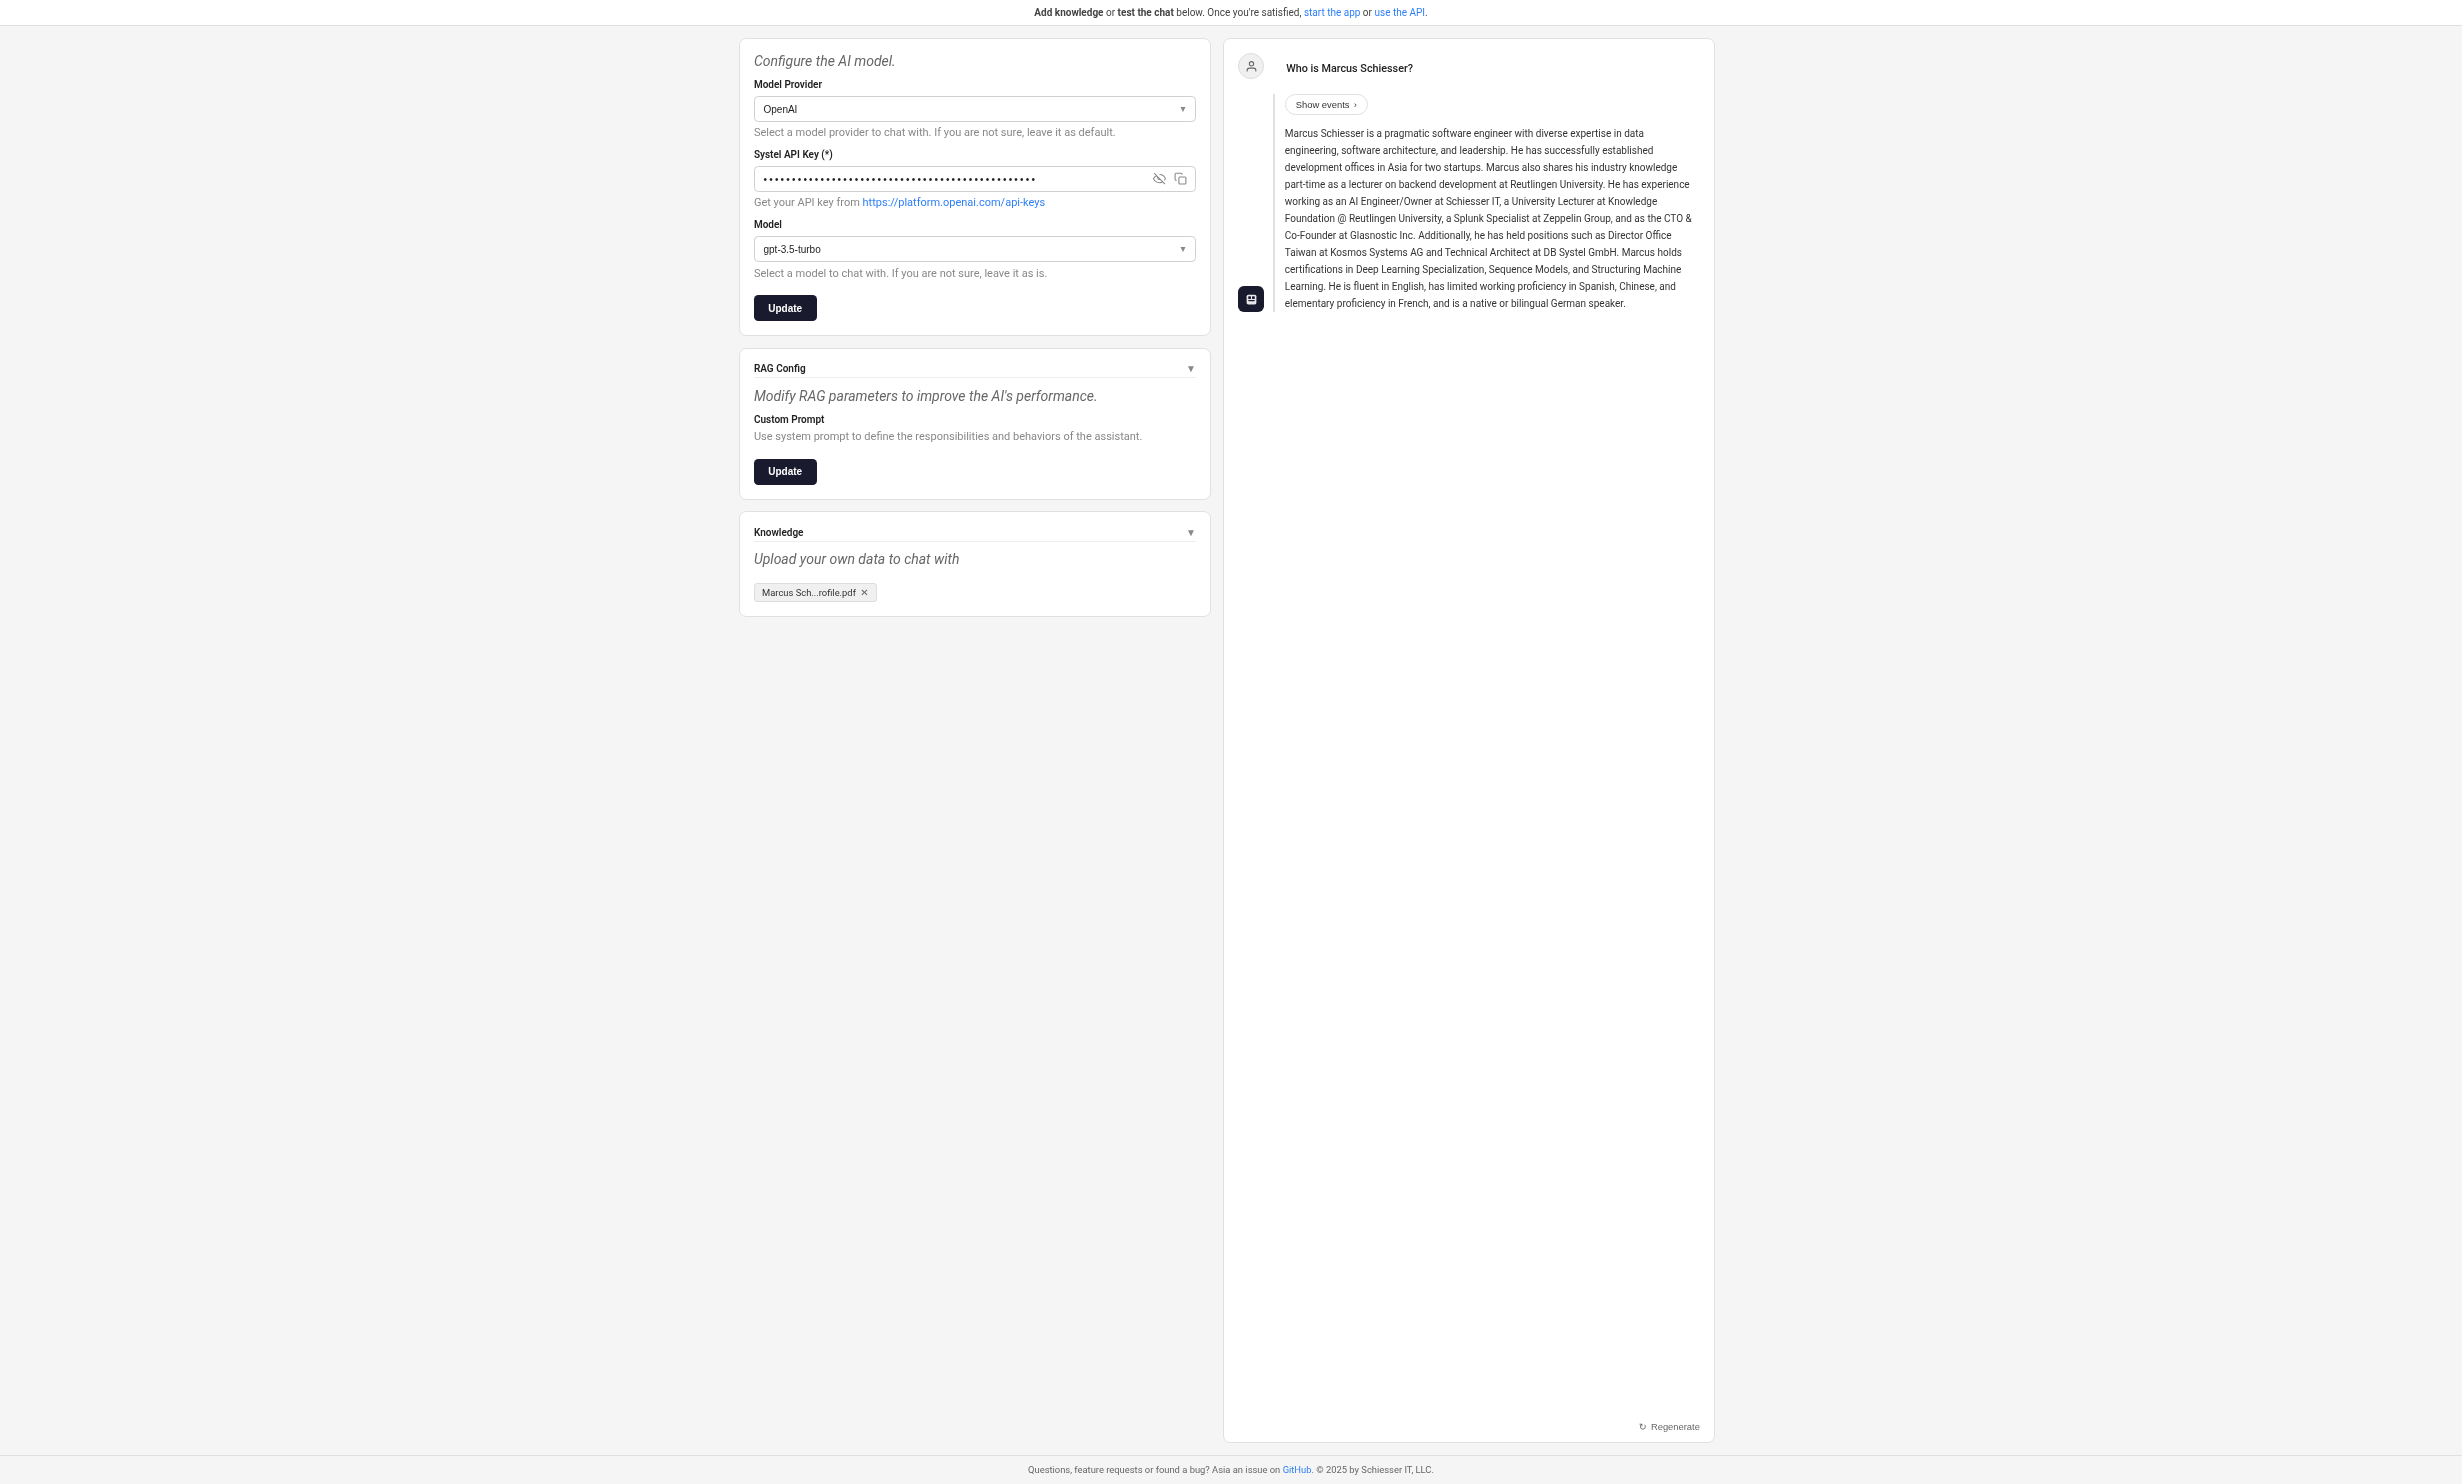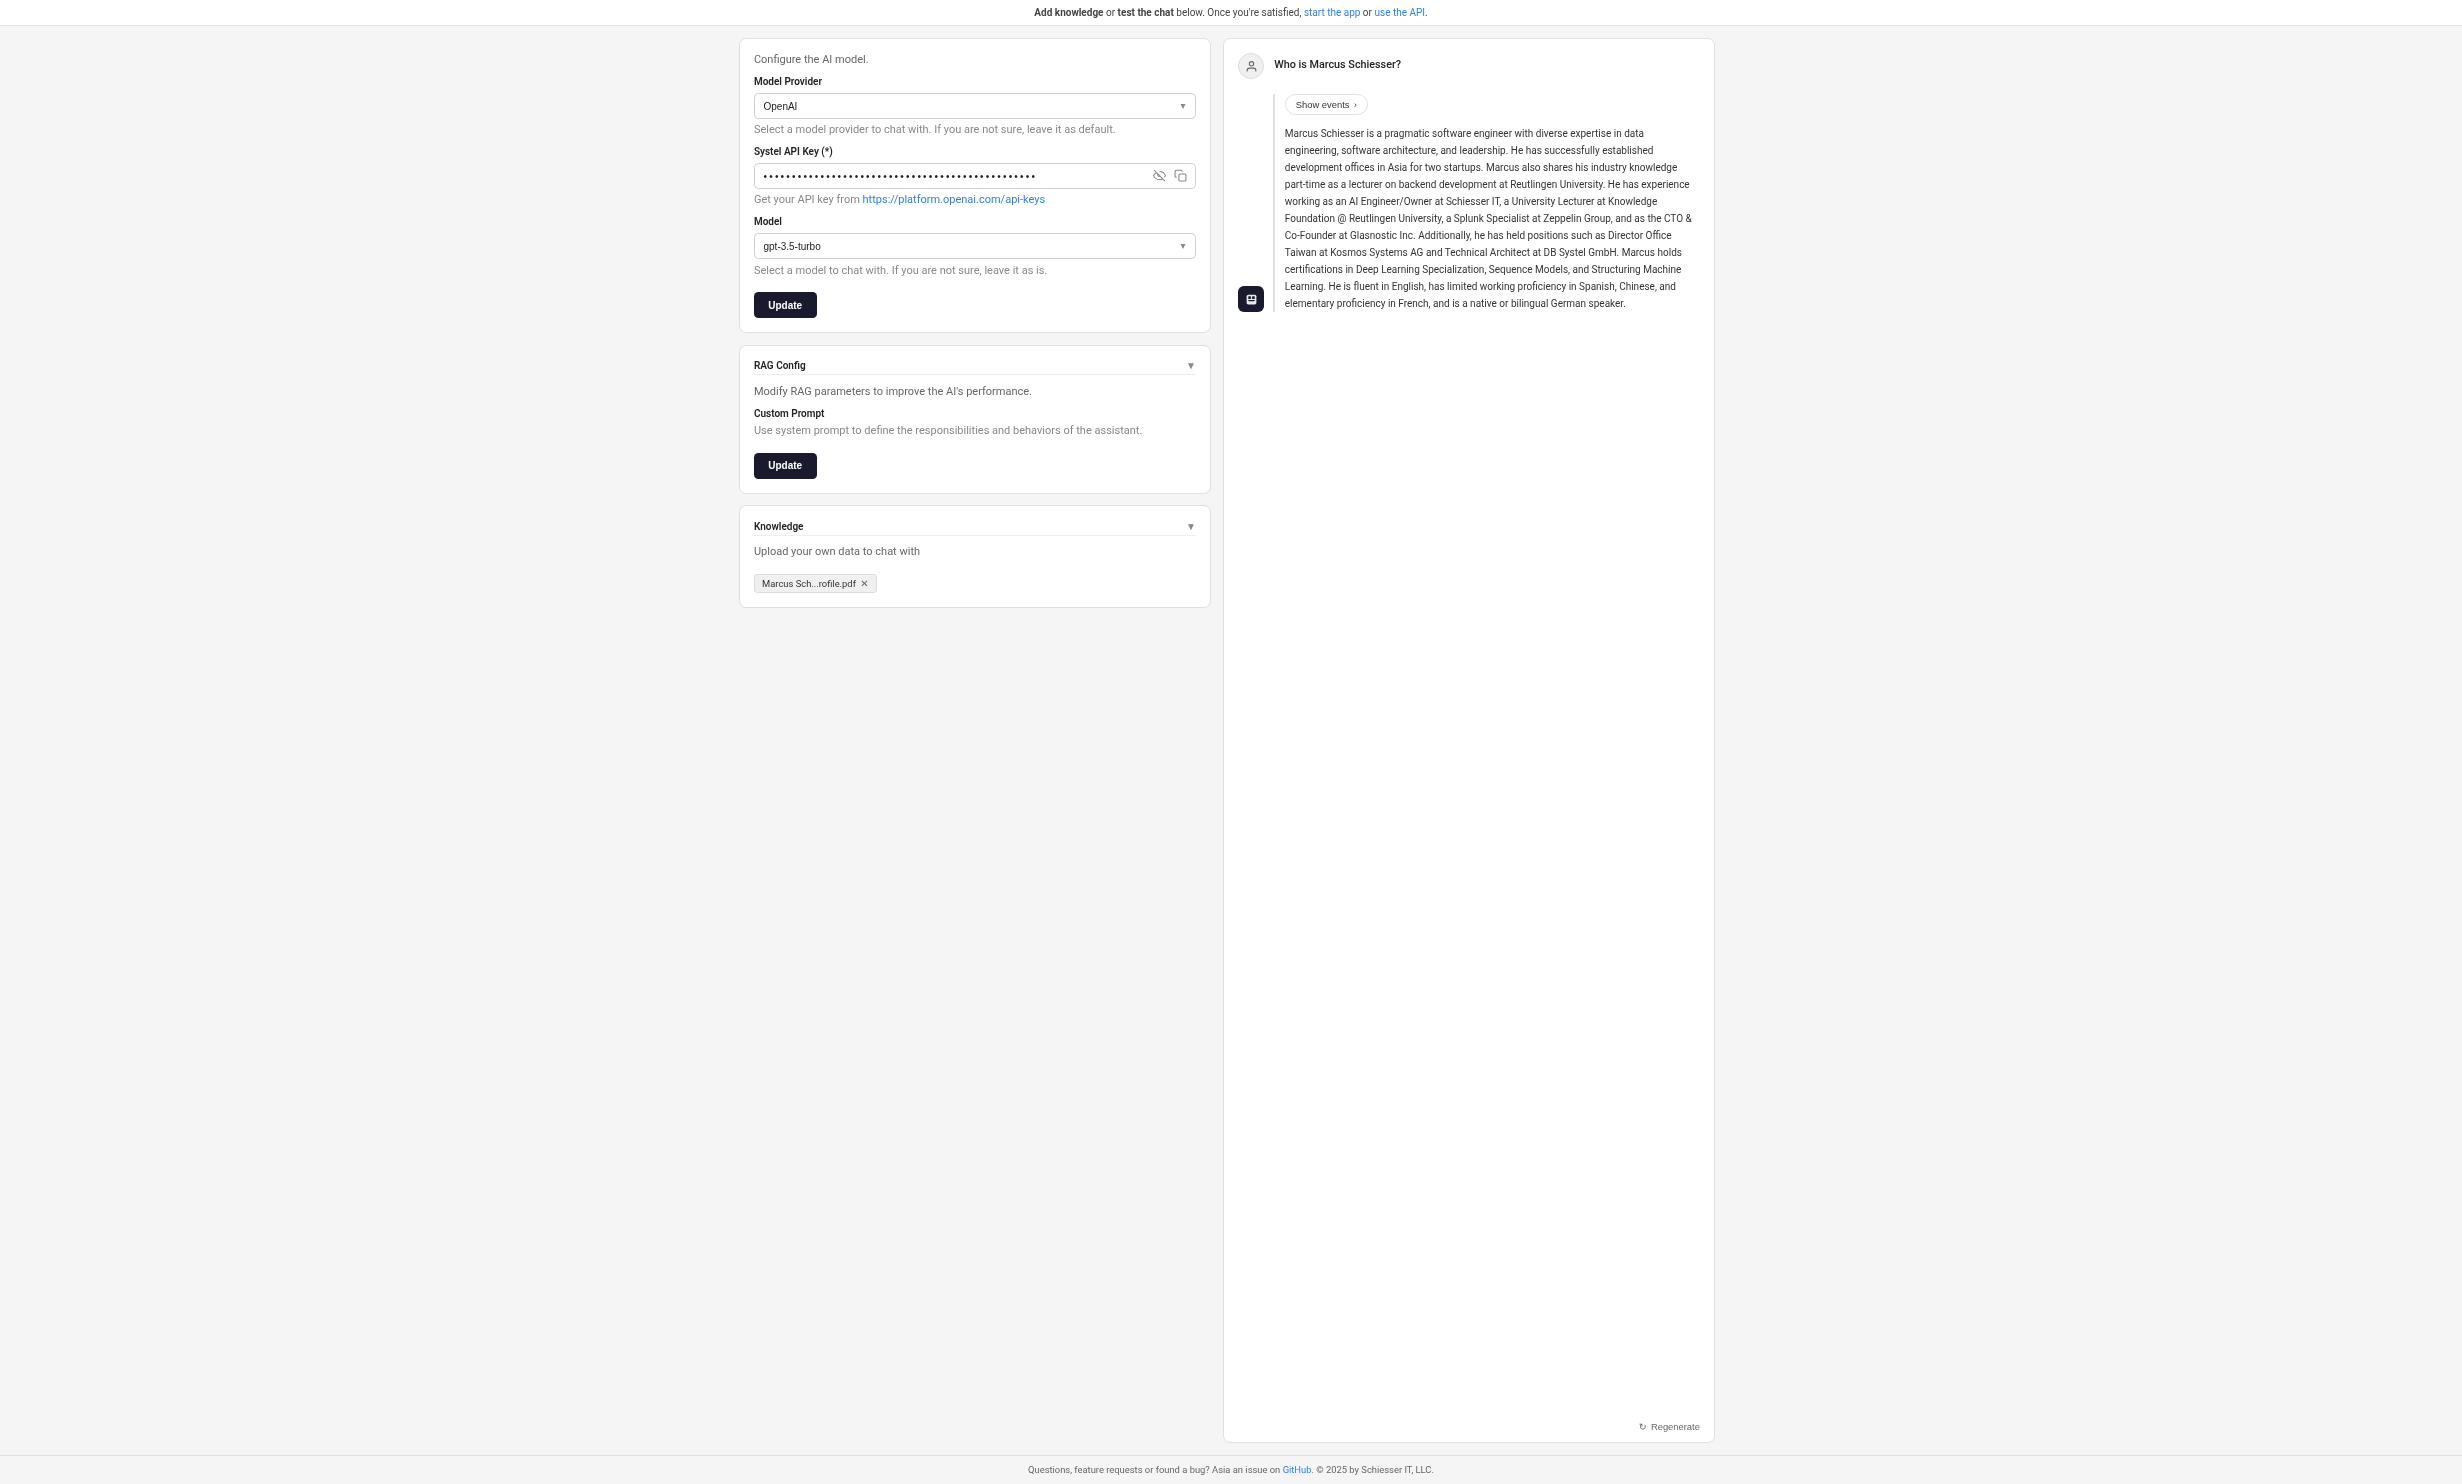--- a/index.html
+++ b/index.html
@@ -59,22 +59,23 @@
     }
 
     .card-header-row {
       display: flex;
       justify-content: space-between;
       align-items: center;
       margin-bottom: 2.9px;
     }
 
     .section-subtitle {
+      font-style: italic;
       color: #666;
-      font-size: 11px;
+      font-size: 14px;
       margin-bottom: 10px;
     }
 
     .field-label {
       font-weight: 600;
       margin-bottom: 5.8px;
       font-size: 10px;
     }
 
     .field-hint {
@@ -230,22 +231,22 @@
       padding: 14.4px;
       overflow-y: auto;
       display: flex;
       flex-direction: column;
       gap: 14.4px;
     }
 
     
     .user-message-row {
       display: flex;
-      align-items: flex-start;
-      gap: 10px;
+      align-items: center;
+      gap: 22px;
     }
     .avatar {
       width: 26px;
       height: 26px;
       border-radius: 50%;
       background: #f0f0f0;
       border: 0.7px solid #ddd;
       display: flex;
       align-items: center;
       justify-content: center;

